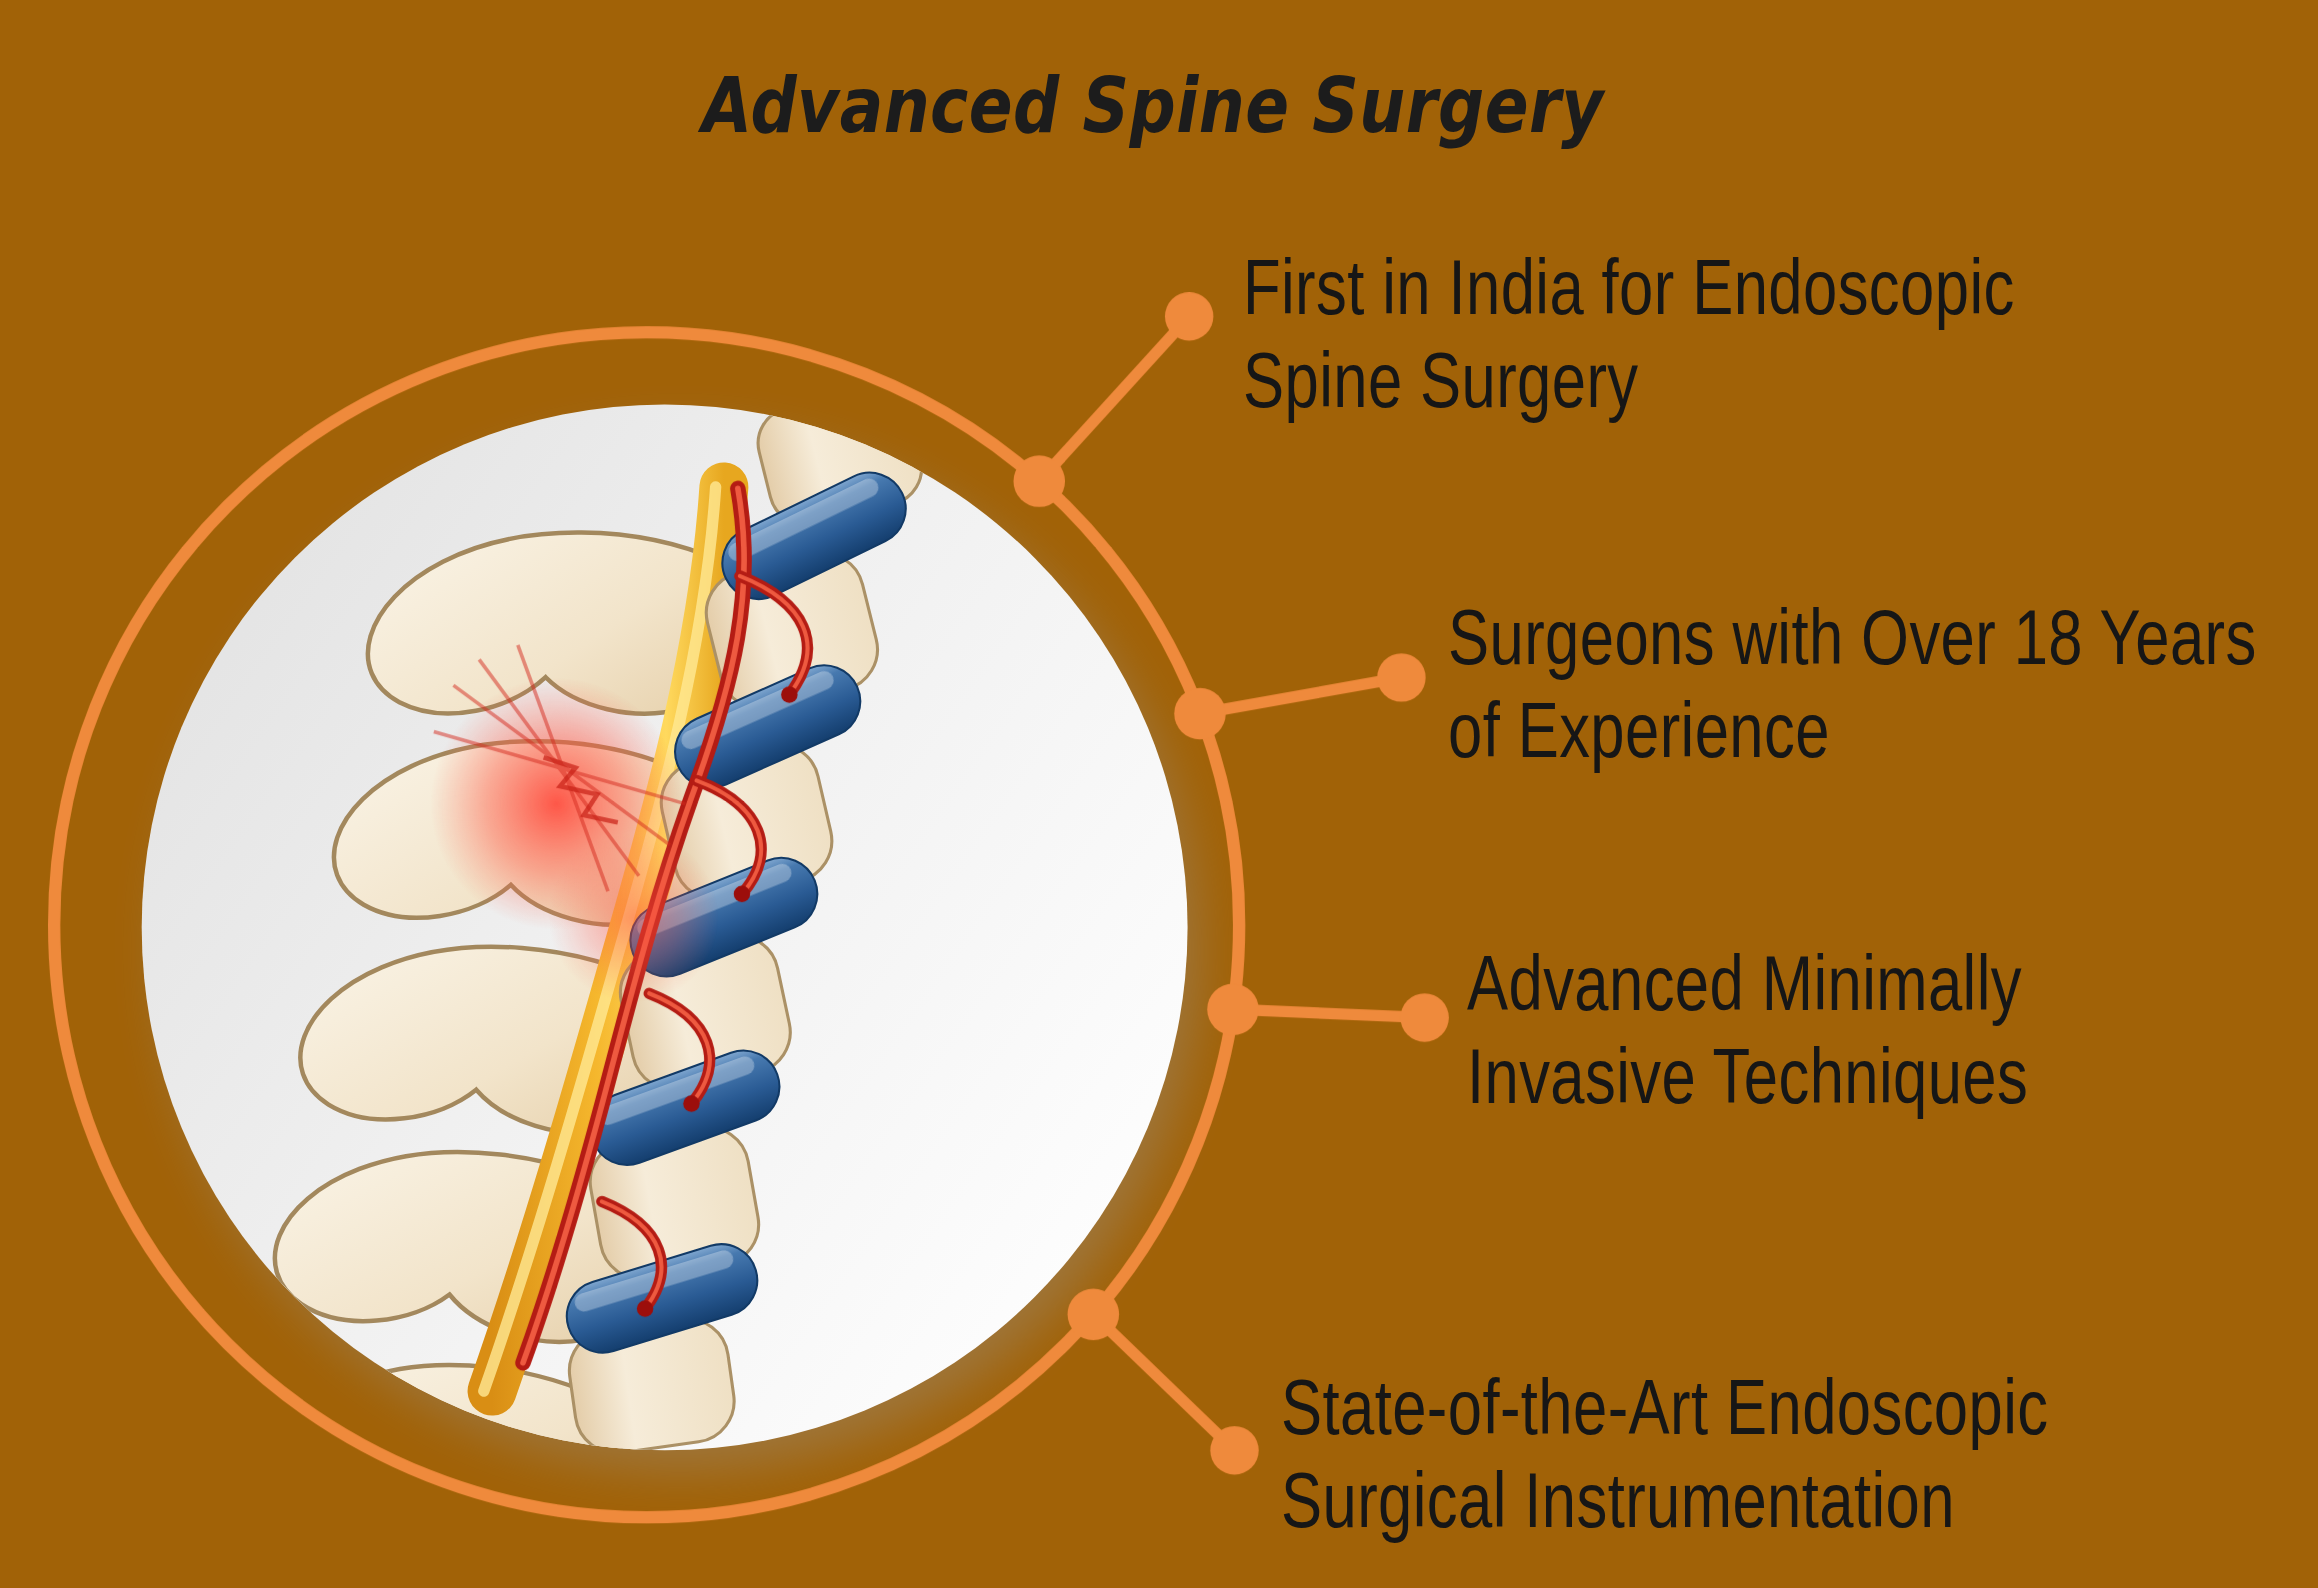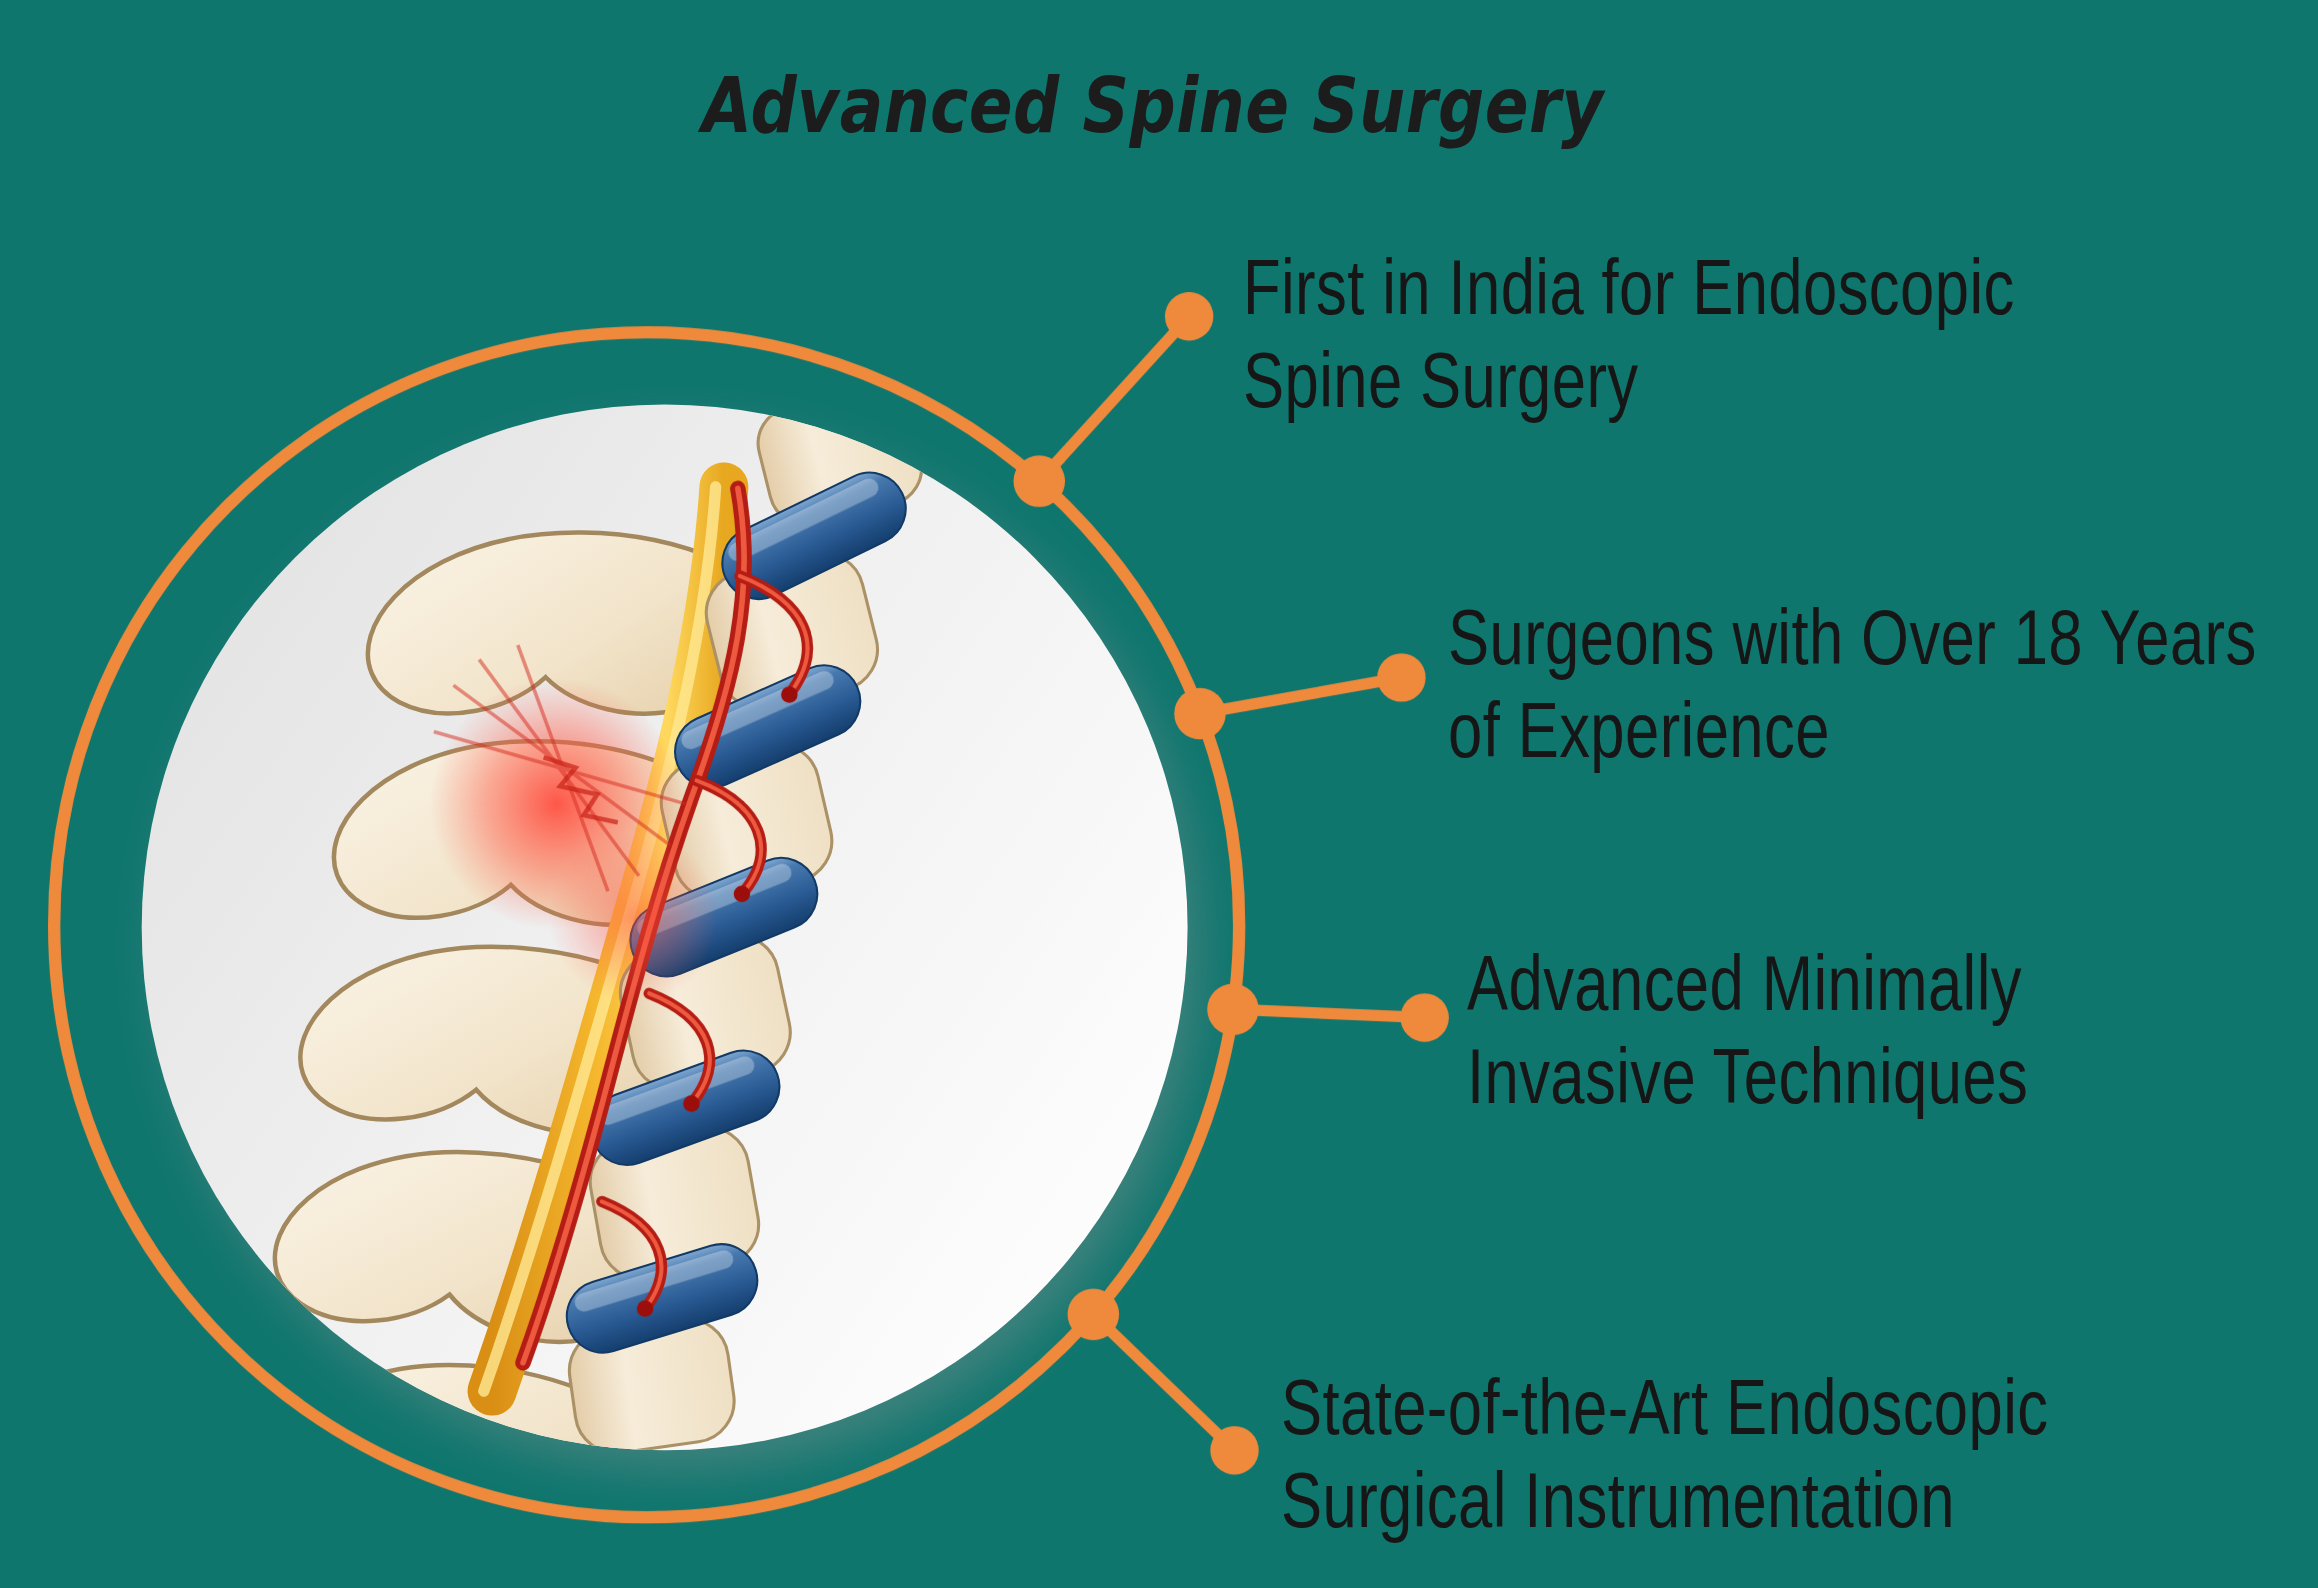--- a/index.html
+++ b/index.html
@@ -1,20 +1,20 @@
 <!DOCTYPE html>
 <html style="--text-color: #161616;font-size:8.2px"><head>
 <meta charset="utf-8">
 <style>
   html,body{margin:0;padding:0;background:#fff;}
   #canvas{
     position:relative;
     width:2319px;
     height:1588px;
-    background:#0f766e;
+    background:#a16207;
     overflow:hidden;
     font-family:"Liberation Sans",sans-serif;
   }
   #diagram-svg{position:absolute;left:0;top:0;width:2319px;height:1589px;}
   #title{
     position:absolute;
     left:702px;
     top:61px;
     font-family:"DejaVu Sans",sans-serif;
     font-style:italic;

